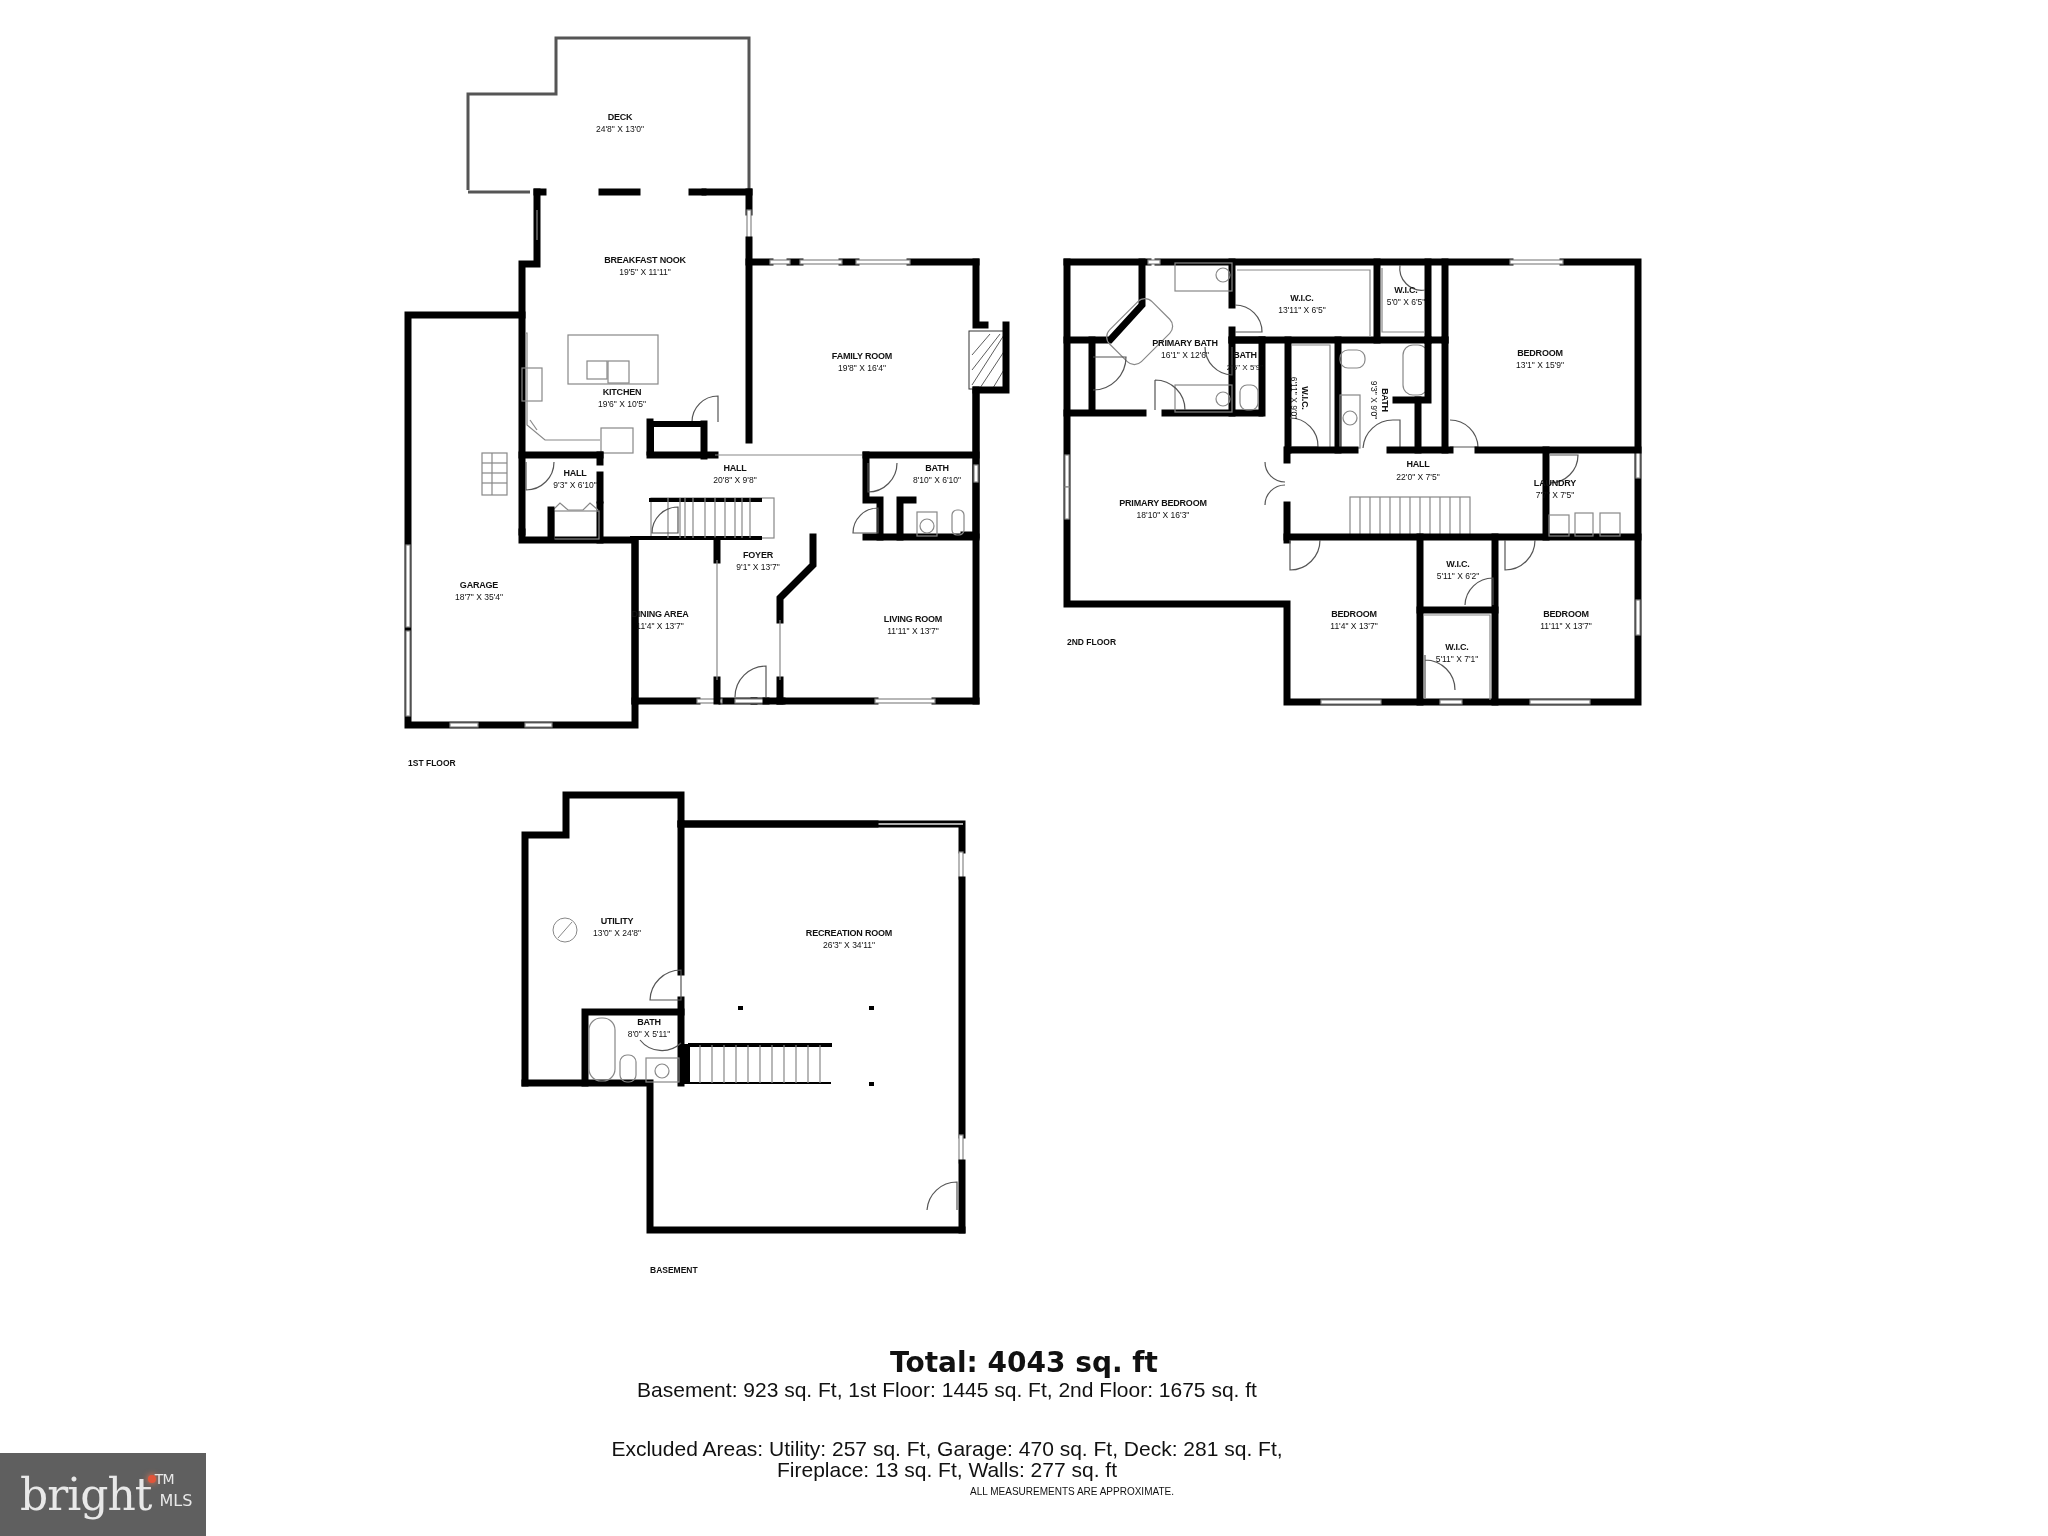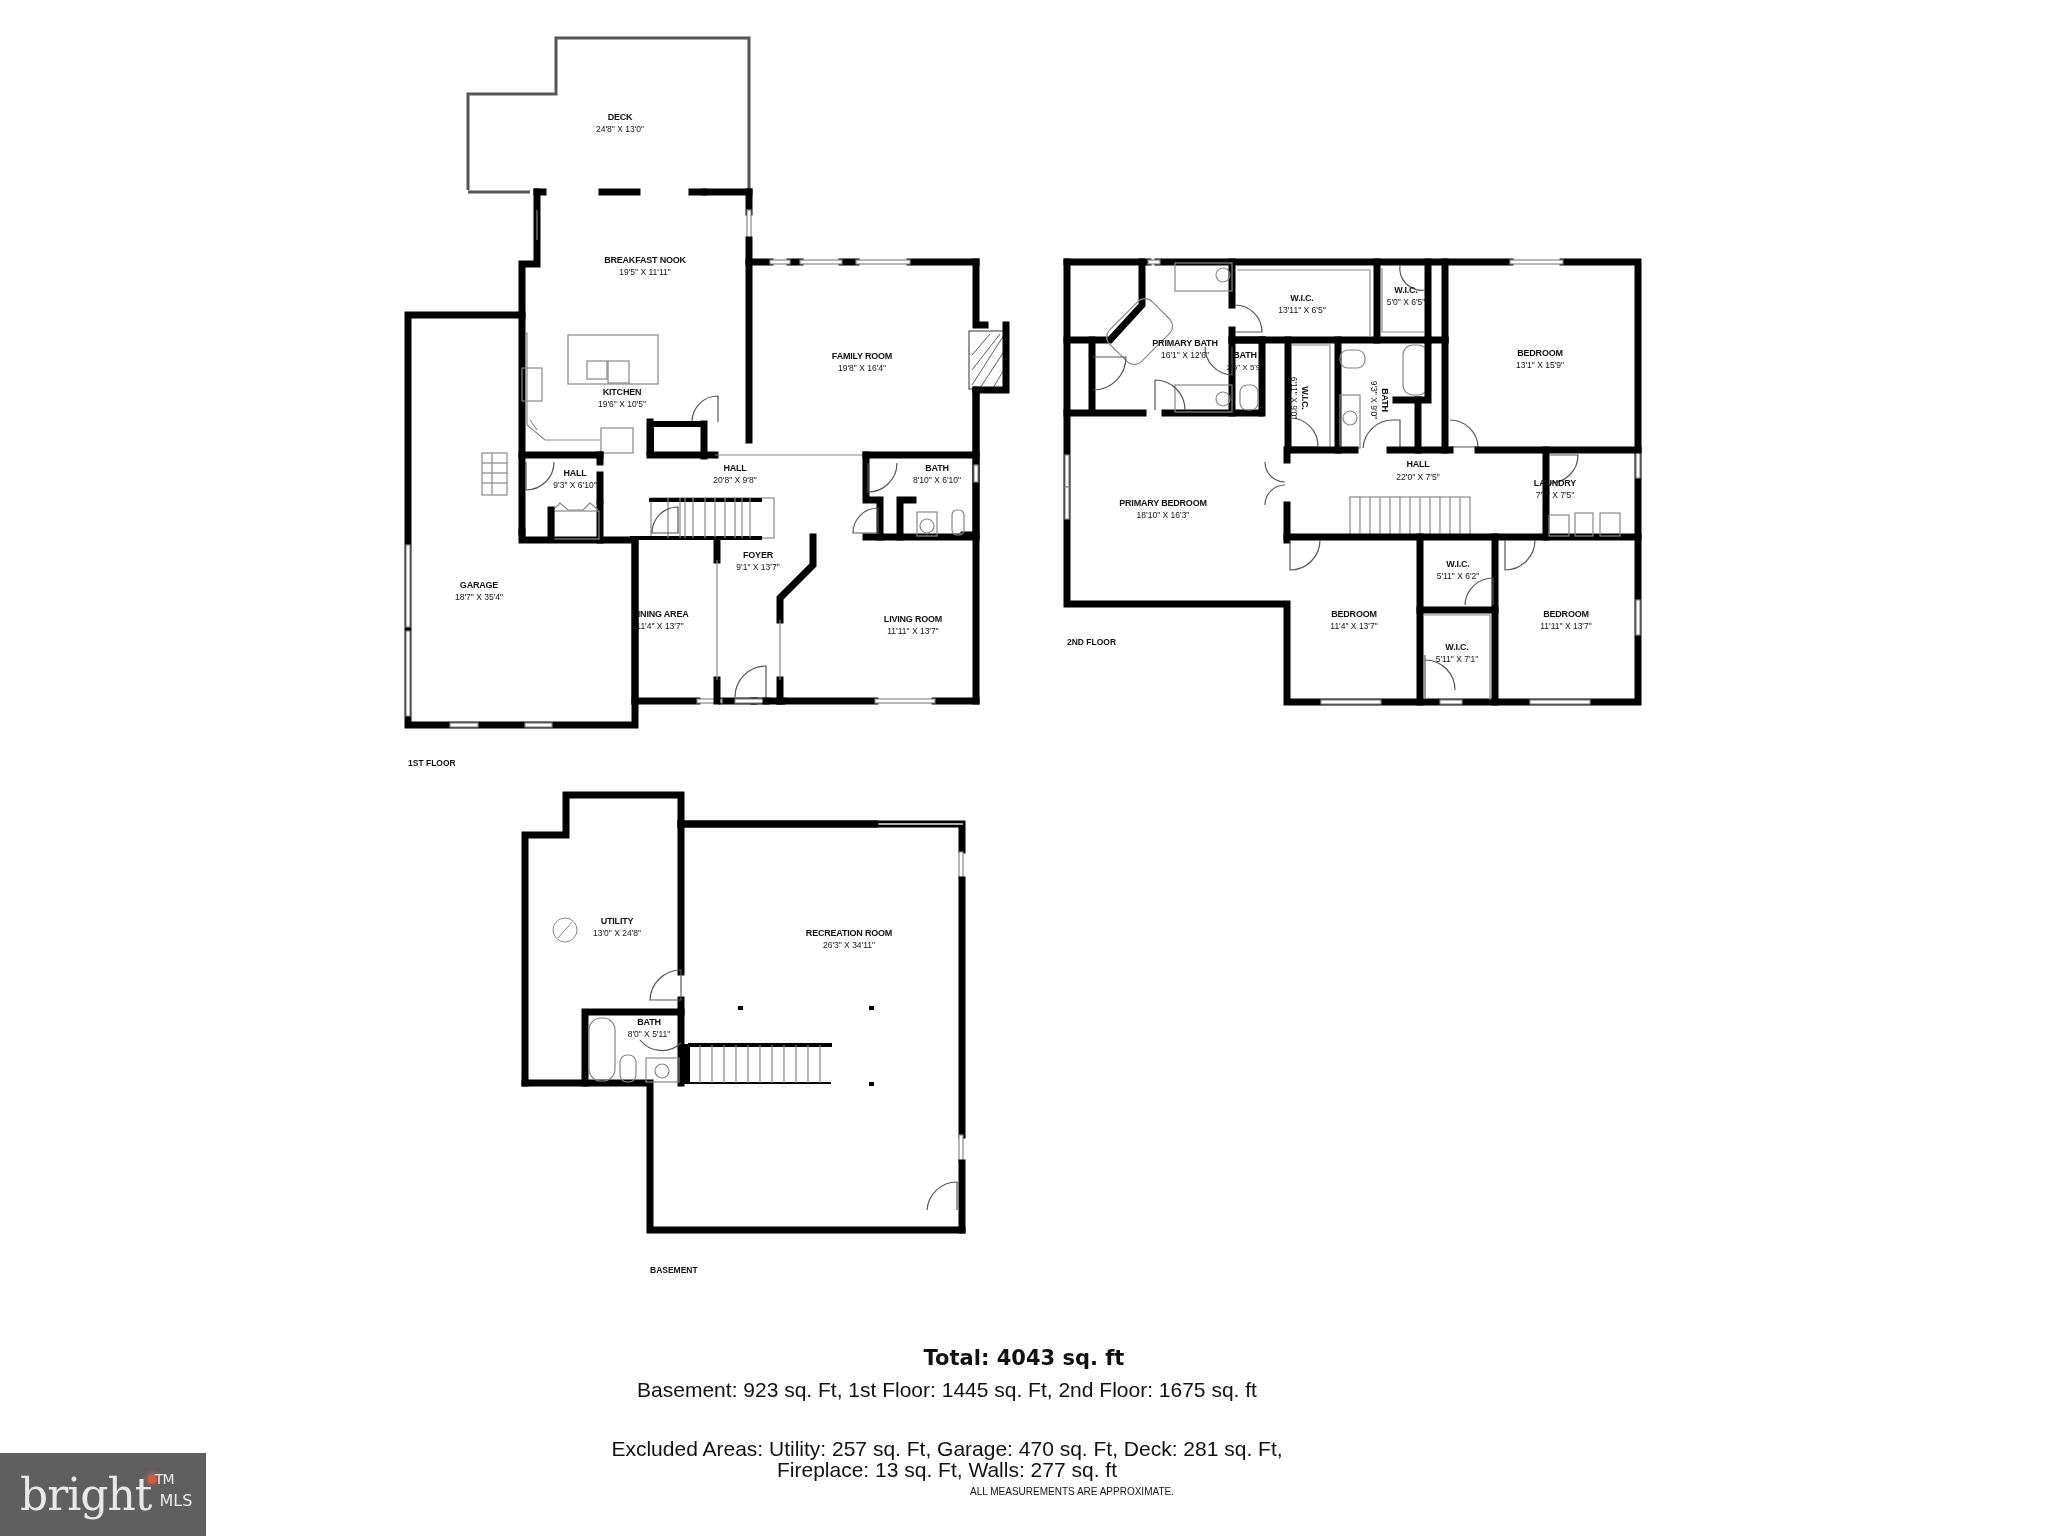--- a/index.html
+++ b/index.html
@@ -6,21 +6,21 @@
   body { width: 2048px; height: 1536px; position: relative; overflow: hidden; font-family: "Liberation Sans", "DejaVu Sans", sans-serif; }
   #plan { position: absolute; left: 0; top: 0; width: 2048px; height: 1536px; }
   .wall { fill: none; stroke: #000; stroke-width: 7; stroke-linecap: square; stroke-linejoin: miter; }
   .deck { fill: none; stroke: #555; stroke-width: 3; }
   .thin { fill: none; stroke: #888; stroke-width: 1.2; }
   .win { fill: #fff; stroke: #888; stroke-width: 1.2; }
   .door { fill: none; stroke: #555; stroke-width: 1.2; }
   .room-name { font-family: "Liberation Sans", sans-serif; font-size: 9px; fill: #111; text-anchor: middle; font-weight: bold; letter-spacing: -0.2px; }
   .room-dim { font-family: "Liberation Sans", sans-serif; font-size: 8.5px; fill: #111; text-anchor: middle; }
   .floor-label { font-family: "Liberation Sans", sans-serif; font-size: 8.5px; fill: #111; font-weight: bold; }
-  .sum-total { position: absolute; top: 1346px; left: 0; width: 2048px; text-align: center; font-size: 21px; font-weight: bold; font-family: "DejaVu Sans", sans-serif; color: #111; }
+  .sum-total { position: absolute; top: 1346px; left: 0; width: 2048px; text-align: center; font-size: 28px; font-weight: bold; font-family: "DejaVu Sans", sans-serif; color: #111; }
   .sum-line { position: absolute; left: 0; width: 1894px; text-align: center; font-size: 21px; font-family: "Liberation Sans", sans-serif; color: #111; }
   .disclaimer { position: absolute; top: 1486px; left: 0; width: 2048px; text-align: center; font-size: 10px; font-family: "Liberation Sans", sans-serif; color: #111; margin-left: 48px; }
   .logo { position: absolute; left: 0; top: 1453px; width: 206px; height: 83px; background: #5f5f5f; display: flex; align-items: center; }
   .logo-bright { font-family: "DejaVu Serif", serif; font-size: 44px; color: #e8e8e8; margin-left: 20px; letter-spacing: -1px; position: relative; }
   .logo-mls { font-family: "DejaVu Sans", sans-serif; font-size: 16px; color: #e8e8e8; margin-left: 8px; margin-top: 12px; }
   .logo-star { position: absolute; right: -5px; top: 6px; width: 8px; height: 8px; background: #e2553a; border-radius: 50%; box-shadow: 0 0 6px #ff7a50; }
   .logo-tm { position: absolute; right: -22px; top: 2px; font-size: 14px; color: #e8e8e8; font-family: "DejaVu Sans", sans-serif; }
 </style>
 </head>
 <body>

